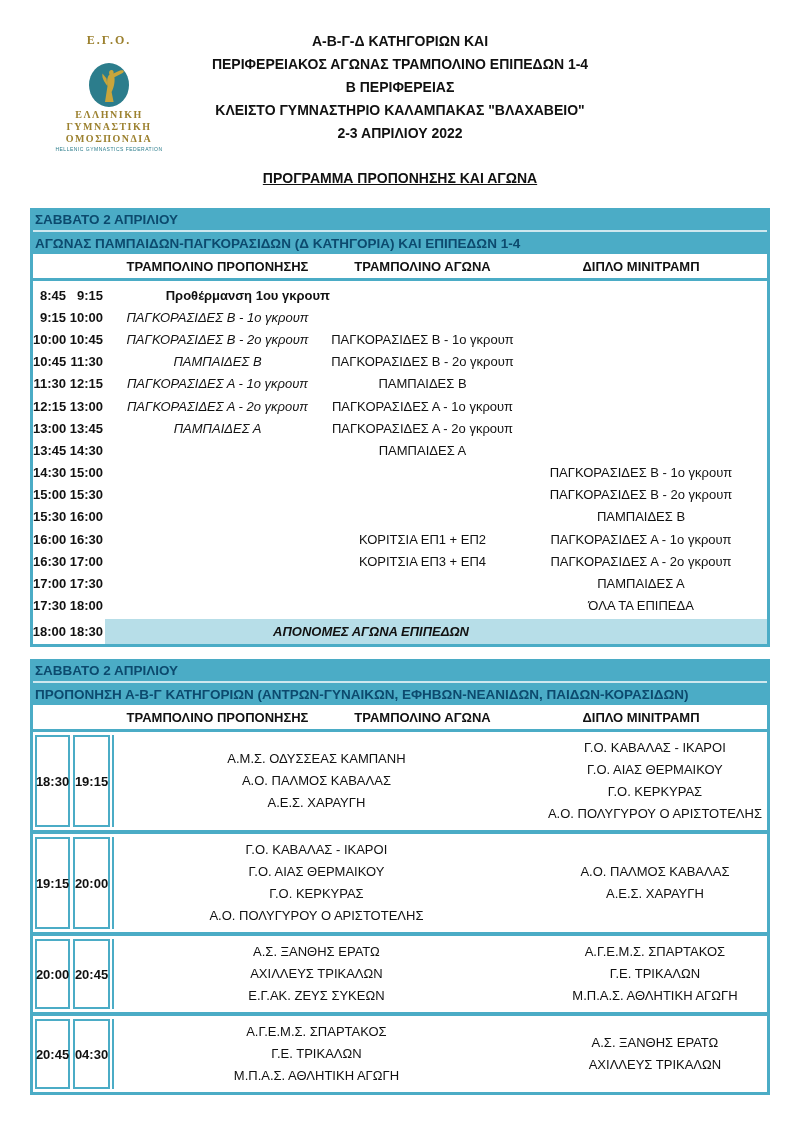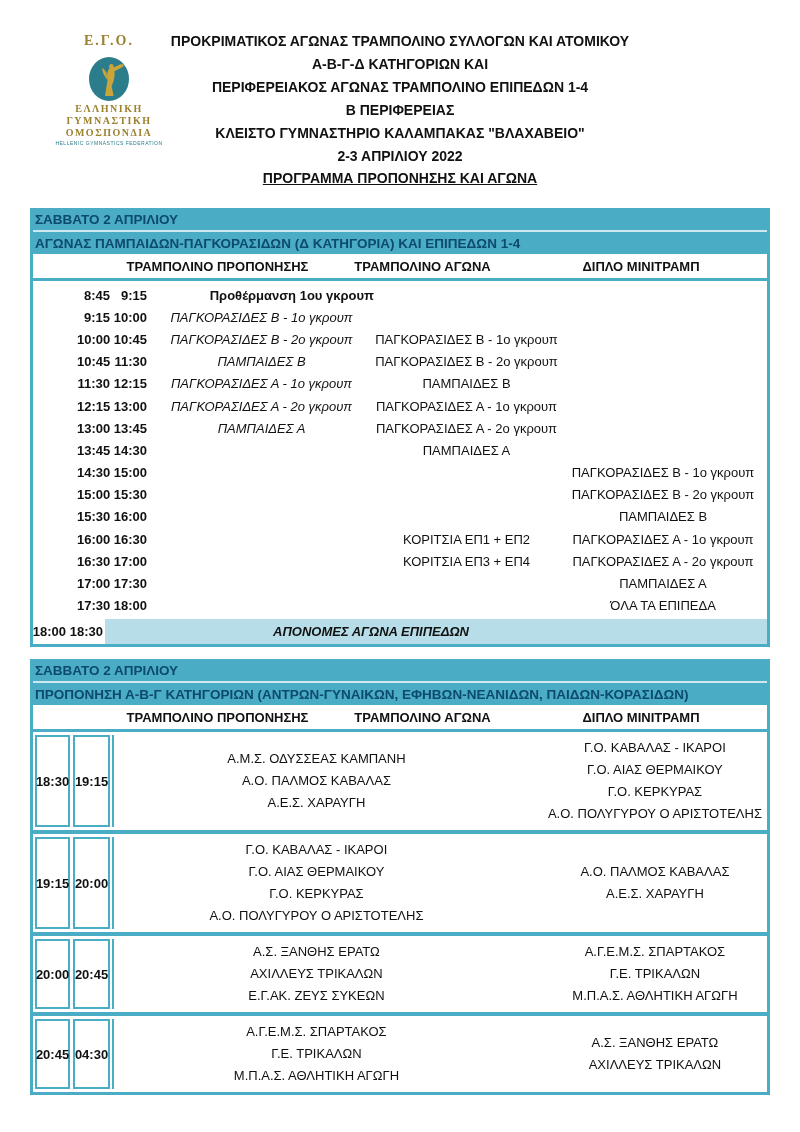--- a/index.html
+++ b/index.html
@@ -3,22 +3,22 @@
 <meta charset="utf-8">
 <style>
   html,body{margin:0;padding:0;background:#e8e8e8;}
   .page{
     position:relative;width:800px;height:1132px;background:#ffffff;
     font-family:"Liberation Sans",sans-serif;color:#111;overflow:hidden;
     margin:0 auto;
   }
   
   .logo{position:absolute;left:46px;top:34px;width:126px;text-align:center;line-height:1;}
-  .logo-acronym{font-family:"Liberation Serif",serif;font-weight:bold;font-size:14px;
-    color:var(--gold);letter-spacing:2px;margin-bottom:8px;}
+  .logo-acronym{font-family:"Liberation Serif",serif;font-weight:bold;font-size:12px;
+    color:var(--gold);letter-spacing:2px;margin-bottom:16px;}
   .logo-oval{width:44px;height:46px;margin:0 auto;display:block;}
   .logo-line{font-family:"Liberation Serif",serif;font-weight:bold;font-size:10px;
     color:var(--gold);letter-spacing:1.5px;margin-top:2px;}
   .logo-sub{font-size:5px;color:var(--teal-dark);letter-spacing:.5px;margin-top:3px;}
   
   .title-block{position:absolute;left:0;top:30px;width:800px;text-align:center;}
   .title-line{font-size:14px;font-weight:bold;line-height:23px;}
   .program-title{position:absolute;left:0;top:170px;width:800px;text-align:center;
     font-size:14px;font-weight:bold;text-decoration:underline;}
   
@@ -35,21 +35,21 @@
   
   #table1{top:208px;}
   .t1-row{display:grid;grid-template-columns:35px 37px 225px 185px 1fr;
     align-items:center;height:22.2px;font-size:13px;}
   .tc{white-space:nowrap;overflow:visible;}
   .c-time{text-align:right;font-weight:bold;padding-right:2px;}
   .c-train{text-align:center;font-style:italic;}
   .c-train.bold{font-style:normal;font-weight:bold;text-align:right;}
   .c-comp{text-align:center;}
   .c-mini{text-align:center;}
-  .t1-body{padding-top:3px;padding-left:44px;}
+  .t1-body{padding-top:3px;}
   .t1-footer{display:grid;grid-template-columns:35px 37px 1fr;align-items:stretch;
     height:25px;font-size:13px;margin-top:2px;}
   .t1-footer .c-time{display:flex;align-items:center;justify-content:flex-end;}
   .t1-footer .awards{background:var(--lightblue);display:flex;align-items:center;
     justify-content:center;font-weight:bold;font-style:italic;margin-left:0;
     padding-right:130px;}
   
   #table2{top:659px;}
   .t2-block{display:grid;grid-template-columns:38px 40px 1fr;align-items:stretch;}
   .t2-block + .t2-block{border-top:4px solid var(--teal);}
@@ -74,21 +74,20 @@
       <path d="M18 40 L20.5 24 C19.5 19 20.5 14 22.5 12.5 C21.5 10.5 22.3 8.2 24.2 8 C26.2 7.8 27.2 9.8 26.4 11.6 L33 8.6 C36.6 7.4 38.2 9.4 35.2 11.2 L27.4 15.2 C28.2 20 26.6 26 24.6 30 L26.6 40 Z" fill="#C9A53B"></path>
       <path d="M20.5 24 C17 20 14.5 15 15.5 11.5 L19.5 16.5 Z" fill="#C9A53B"></path>
     </svg>
     <div class="logo-line">ΕΛΛΗΝΙΚΗ</div>
     <div class="logo-line">ΓΥΜΝΑΣΤΙΚΗ</div>
     <div class="logo-line">ΟΜΟΣΠΟΝΔΙΑ</div>
     <div class="logo-sub">HELLENIC GYMNASTICS FEDERATION</div>
   </div>
 
   <div class="title-block">
-    <div class="title-line">ΠΡΟΚΡΙΜΑΤΙΚΟΣ ΑΓΩΝΑΣ ΤΡΑΜΠΟΛΙΝΟ ΣΥΛΛΟΓΩΝ ΚΑΙ ΑΤΟΜΙΚΟΥ</div>
     <div class="title-line">Α-Β-Γ-Δ ΚΑΤΗΓΟΡΙΩΝ ΚΑΙ</div>
     <div class="title-line">ΠΕΡΙΦΕΡΕΙΑΚΟΣ ΑΓΩΝΑΣ ΤΡΑΜΠΟΛΙΝΟ ΕΠΙΠΕΔΩΝ 1-4</div>
     <div class="title-line">Β ΠΕΡΙΦΕΡΕΙΑΣ</div>
     <div class="title-line">ΚΛΕΙΣΤΟ ΓΥΜΝΑΣΤΗΡΙΟ ΚΑΛΑΜΠΑΚΑΣ "ΒΛΑΧΑΒΕΙΟ"</div>
     <div class="title-line">2-3 ΑΠΡΙΛΙΟΥ 2022</div>
   </div>
 
   <div class="program-title">ΠΡΟΓΡΑΜΜΑ ΠΡΟΠΟΝΗΣΗΣ ΚΑΙ ΑΓΩΝΑ</div>
 
   <div class="sched" id="table1">

